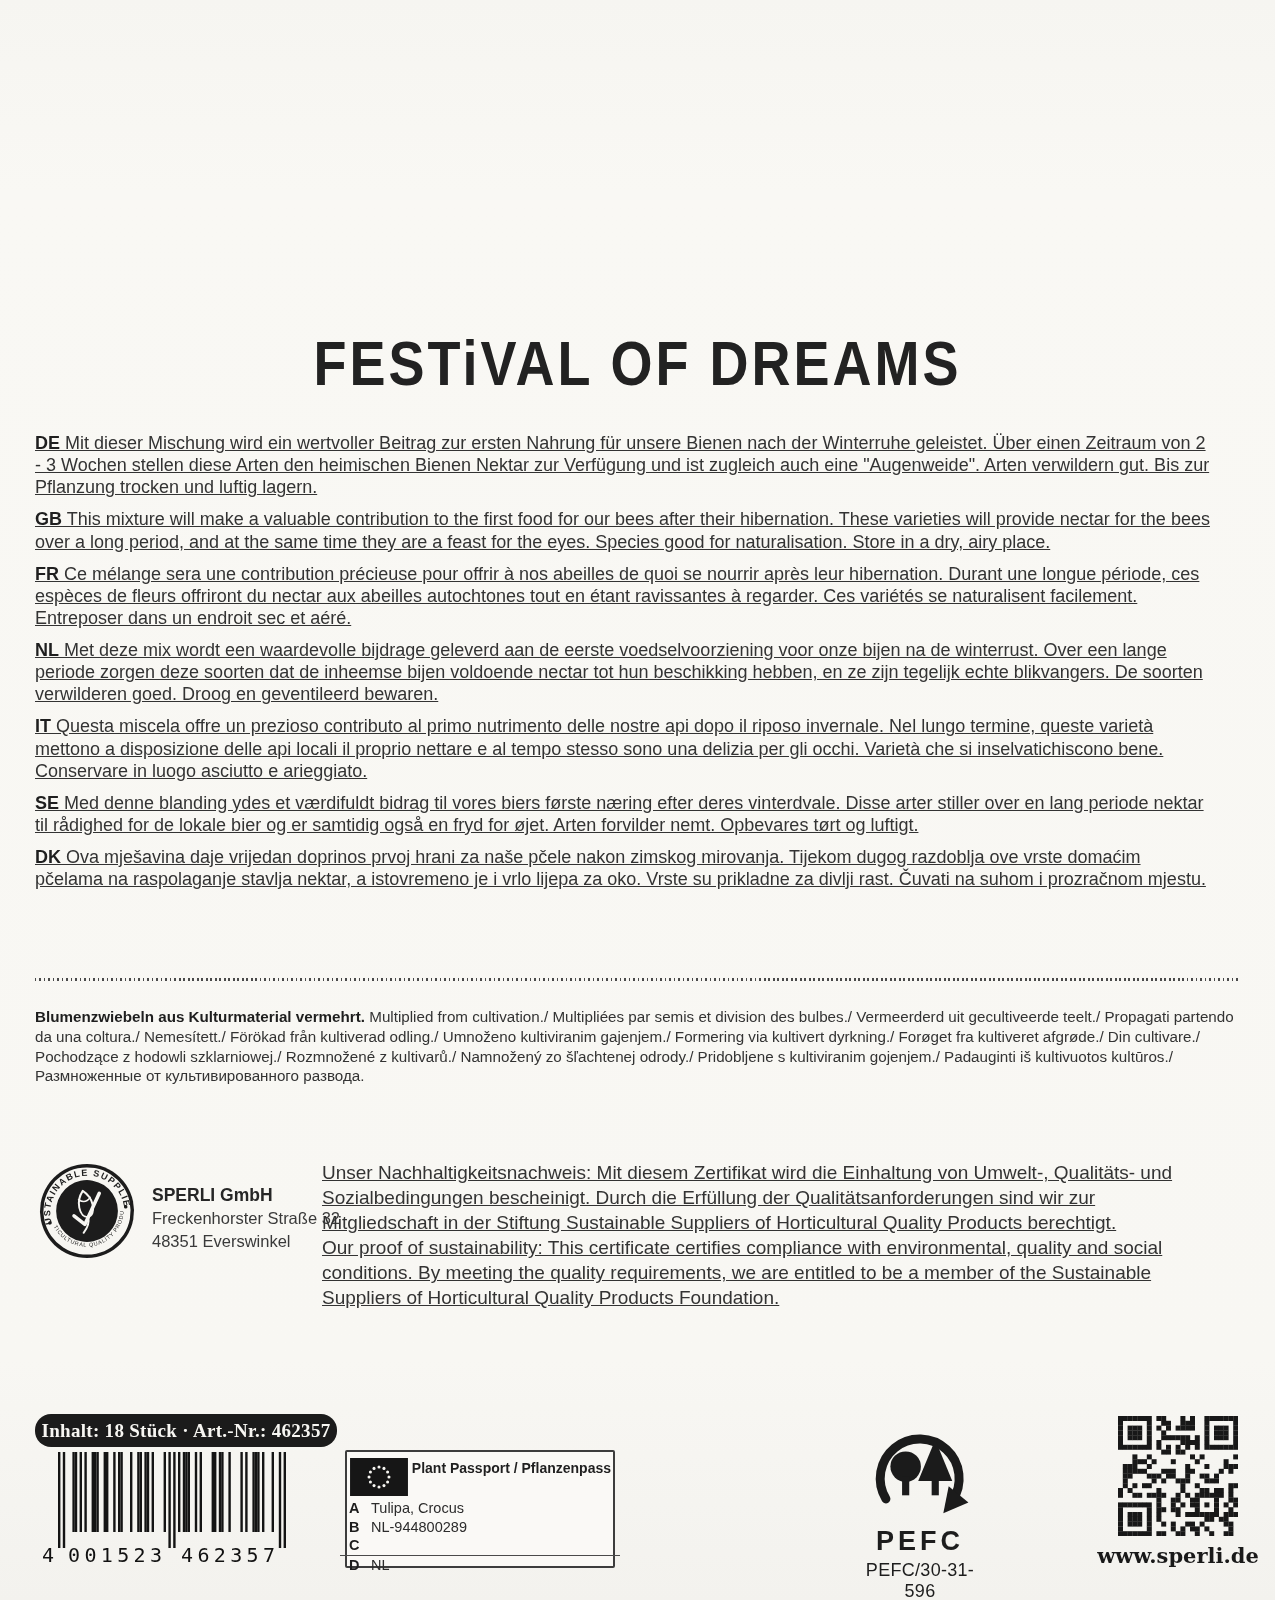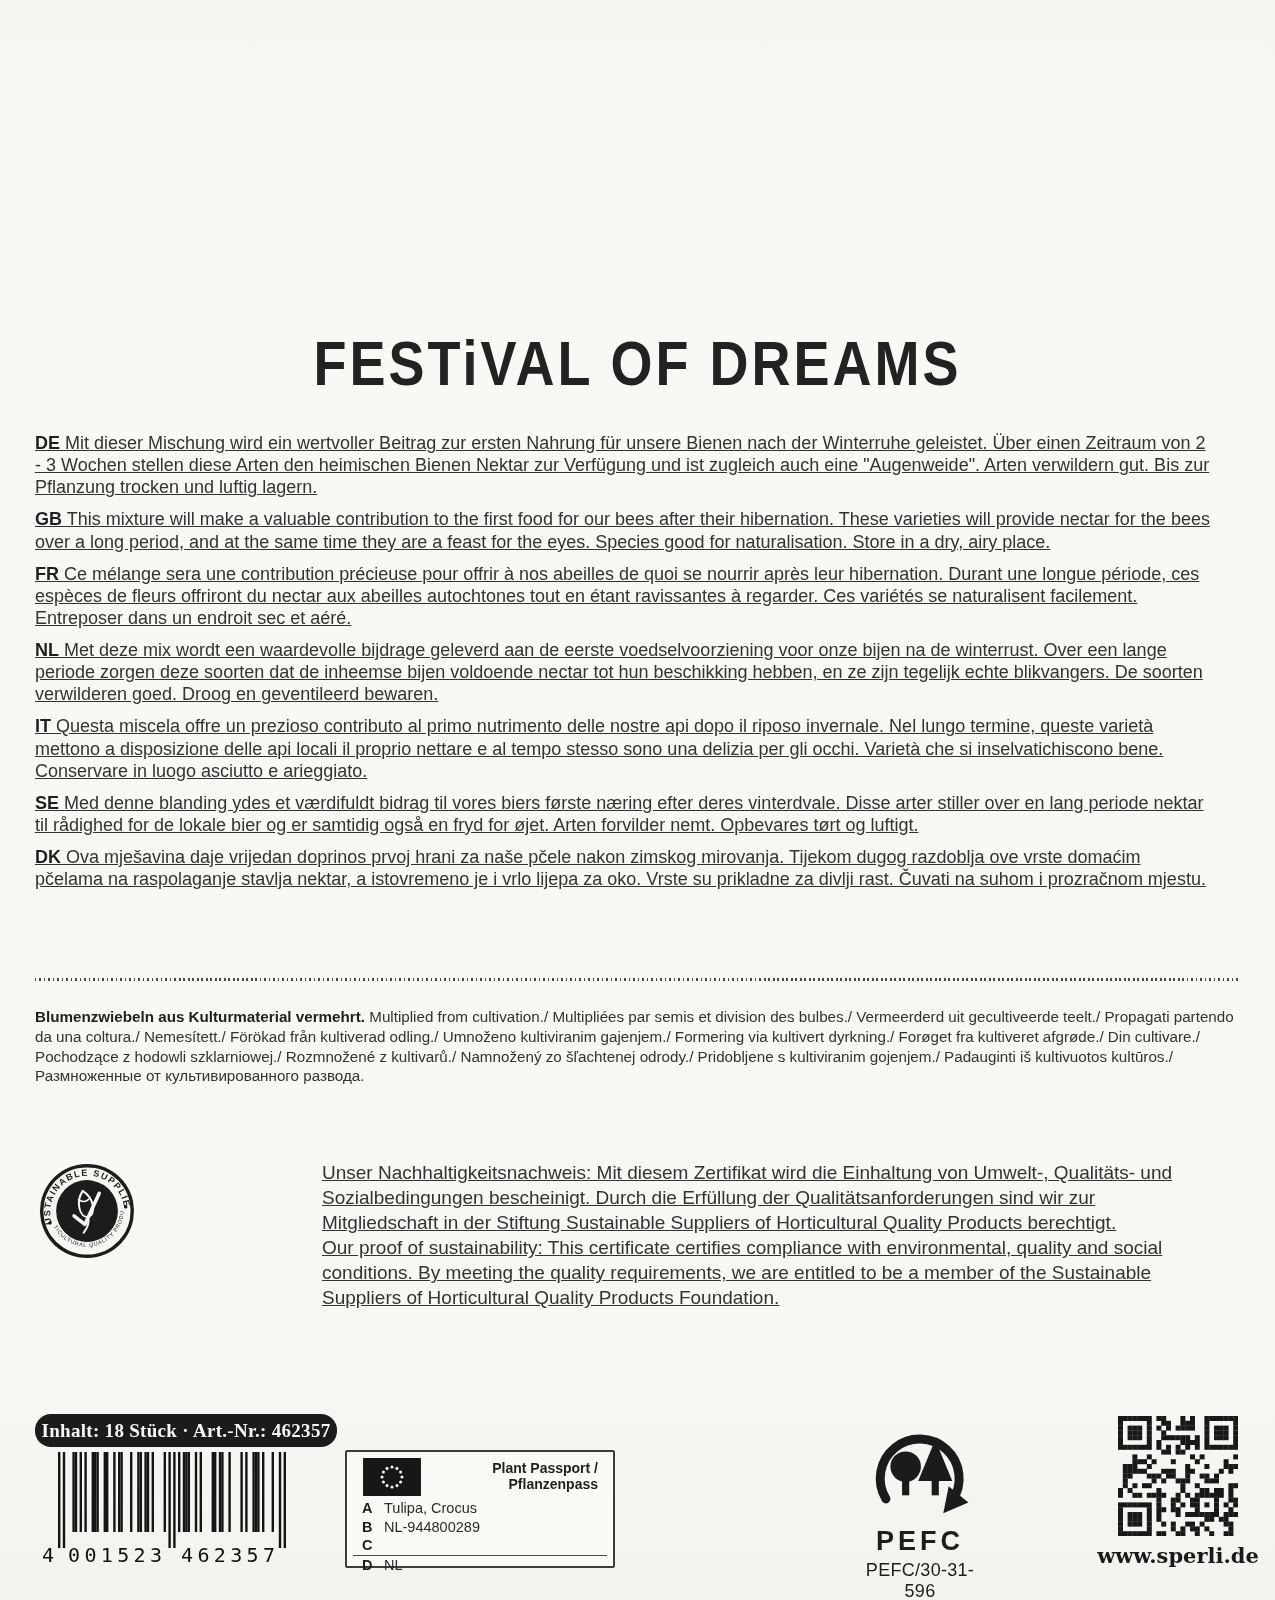--- a/index.html
+++ b/index.html
@@ -30,21 +30,21 @@
   .sustain p{margin:0;}
   .content-bar{
     position:absolute;top:1414px;left:35px;width:302px;height:33px;background:#1b1b1b;
     color:#f7f6f2;font-family:"Liberation Serif",serif;font-weight:700;font-size:19px;
     line-height:33px;text-align:center;letter-spacing:.3px;border-radius:16px;
   }
   .barcode{position:absolute;top:1452px;left:40px;}
   .barcode text{font-family:"DejaVu Sans Mono",monospace;font-size:20px;fill:#111;}
   .passport{
     position:absolute;top:1450px;left:345px;width:270px;height:118px;
-    border:2px solid #3d3d3d;border-radius:2px;background:#faf9f6;padding:6px 15px;box-sizing:border-box;
+    border:2px solid #3d3d3d;border-radius:2px;background:#faf9f6;padding:6px 2px;box-sizing:border-box;
   }
   .pp-head{display:flex;align-items:flex-start;}
   .pp-flag{flex:none;}
   .pp-title{flex:1;text-align:right;font-weight:700;font-size:14px;color:#1f1f1f;padding-top:2px;}
   .pp-rows{margin-top:3px;}
   .pp-row{display:flex;height:18.5px;align-items:center;font-size:14.5px;color:#2c2c2c;}
   .pp-row .lbl{width:22px;font-weight:700;color:#1d1d1d;}
   .pp-row-sep{border-top:1.5px solid #4a4a4a;margin:0 -9px;padding:0 9px;}
   .pefc{position:absolute;top:1420px;left:852px;width:136px;text-align:center;color:#1d1d1d;}
   .pefc-name{font-weight:700;font-size:27px;letter-spacing:4px;margin-top:-2px;}
@@ -97,20 +97,25 @@
       <text font-size="5.6" fill="#1c1c1c" letter-spacing="0.8">
         <textPath href="#arcBot" startOffset="50%" text-anchor="middle">HORTICULTURAL QUALITY PRODUCTS</textPath>
       </text>
       <g stroke="#f7f6f2" fill="none" stroke-linecap="round" stroke-linejoin="round">
         <path stroke-width="2" d="M 50 29 C 45 34 43 39 43 45 C 43 52 46 56 50 56 C 54 56 57 52 57 45 C 57 39 55 34 50 29 Z"></path>
         <path stroke-width="1.6" d="M 44 37 C 48 41 52 41 56 37"></path>
         <path stroke-width="2" d="M 50 56 C 50 62 47 67 42 71"></path>
         <path stroke-width="3.6" d="M 36 52 L 45 63 L 66 35"></path>
       </g>
     </svg>
+    <div class="addr">
+      <div class="name">SPERLI GmbH</div>
+      <div>Freckenhorster Straße 32</div>
+      <div>48351 Everswinkel</div>
+    </div>
   </div>
 
   <div class="sustain">
     <p>Unser Nachhaltigkeitsnachweis: Mit diesem Zertifikat wird die Einhaltung von Umwelt-, Qualitäts- und Sozialbedingungen bescheinigt. Durch die Erfüllung der Qualitätsanforderungen sind wir zur Mitgliedschaft in der Stiftung Sustainable Suppliers of Horticultural Quality Products berechtigt.</p>
     <p>Our proof of sustainability: This certificate certifies compliance with environmental, quality and social conditions. By meeting the quality requirements, we are entitled to be a member of the Sustainable Suppliers of Horticultural Quality Products Foundation.</p>
   </div>
 
   <div class="content-bar">Inhalt: 18 Stück · Art.-Nr.: 462357</div>
 
   <svg class="barcode" width="252" height="114" viewBox="0 0 252 114">

